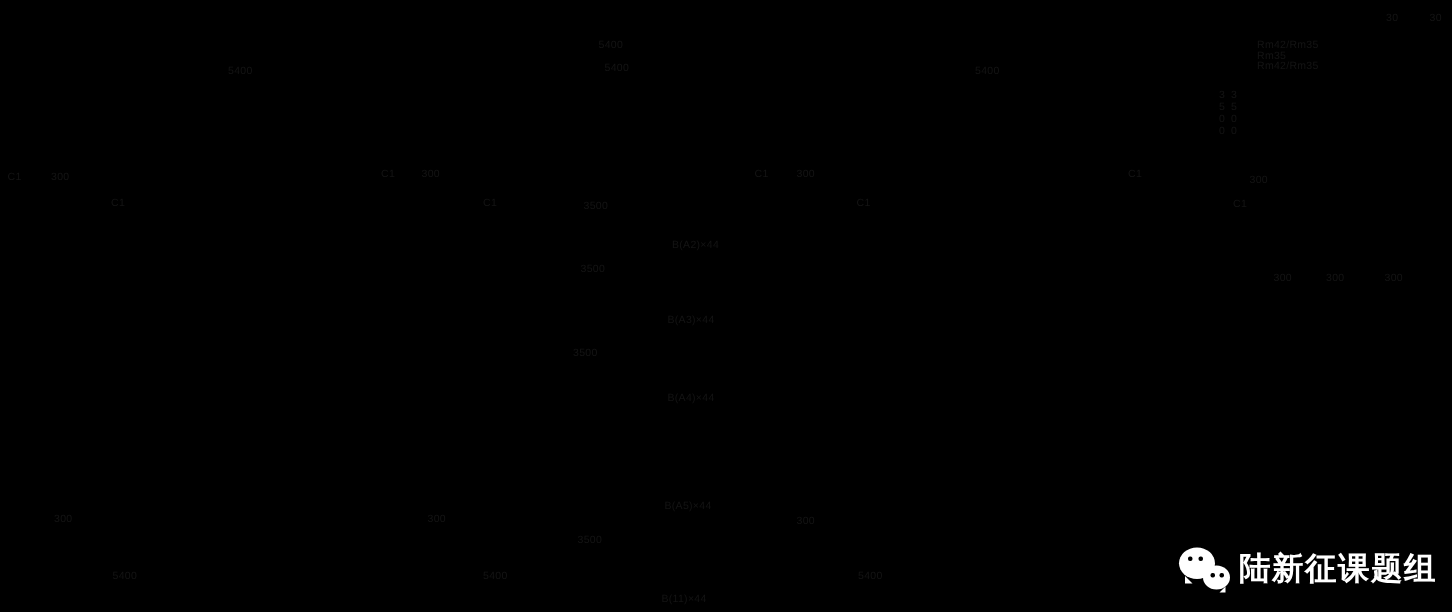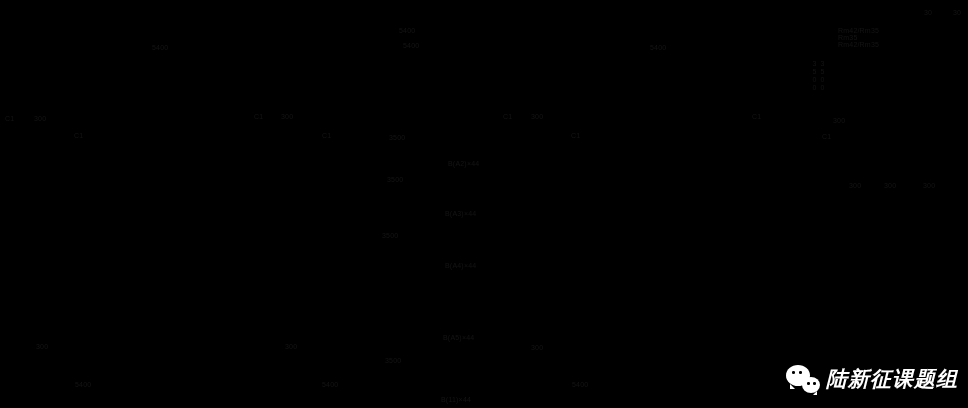--- a/index.html
+++ b/index.html
@@ -30,21 +30,20 @@
     letter-spacing: 1px;
   }
   
   #watermark {
     position: absolute;
     right: 10px;
     bottom: 14px;
     display: flex;
     align-items: center;
     gap: 6px;
-    font-style: italic;
   }
   #wechat-icon {
     position: relative;
     width: 34px;
     height: 30px;
   }
   #wechat-icon .big,
   #wechat-icon .small {
     position: absolute;
     border-radius: 50%;

